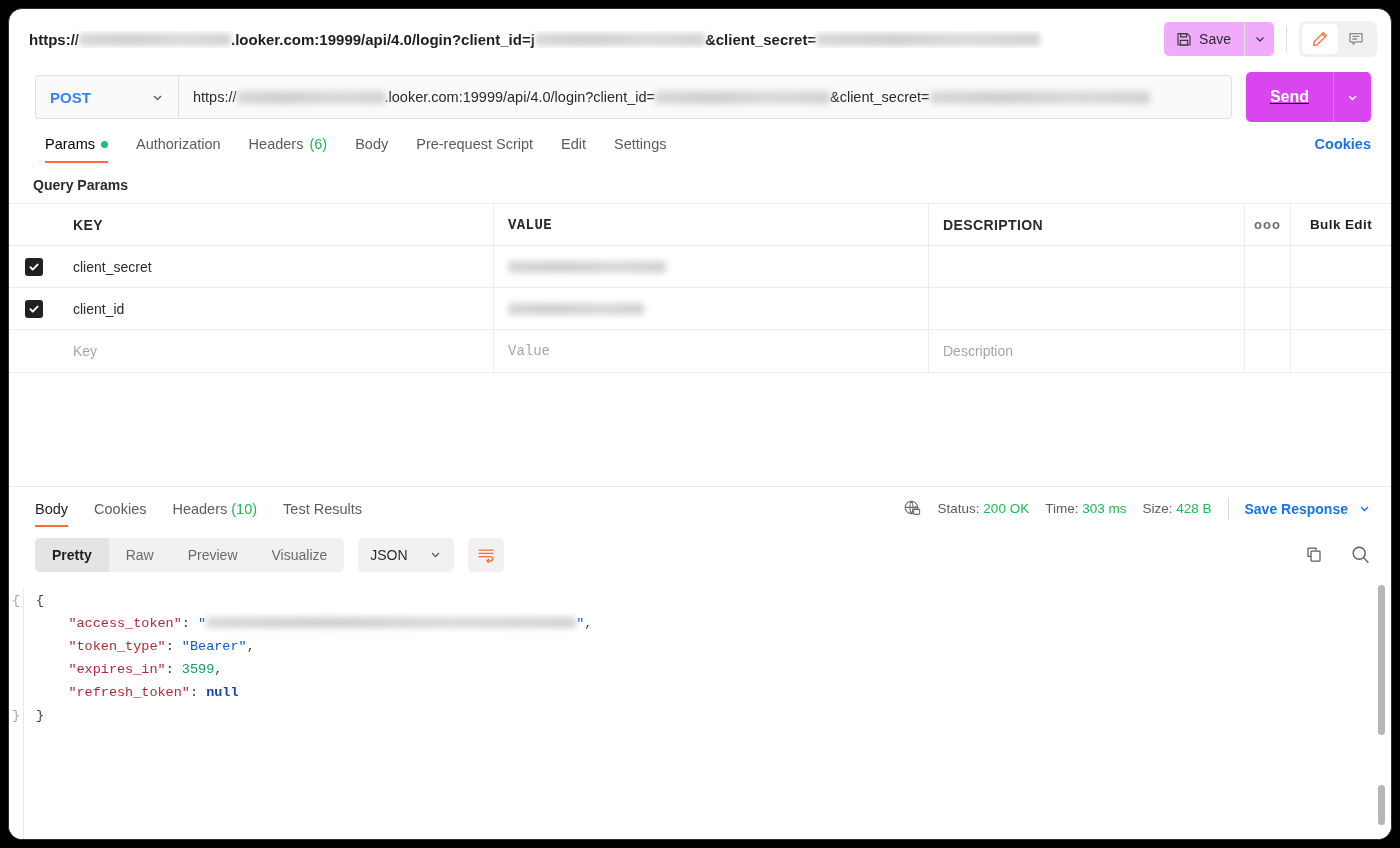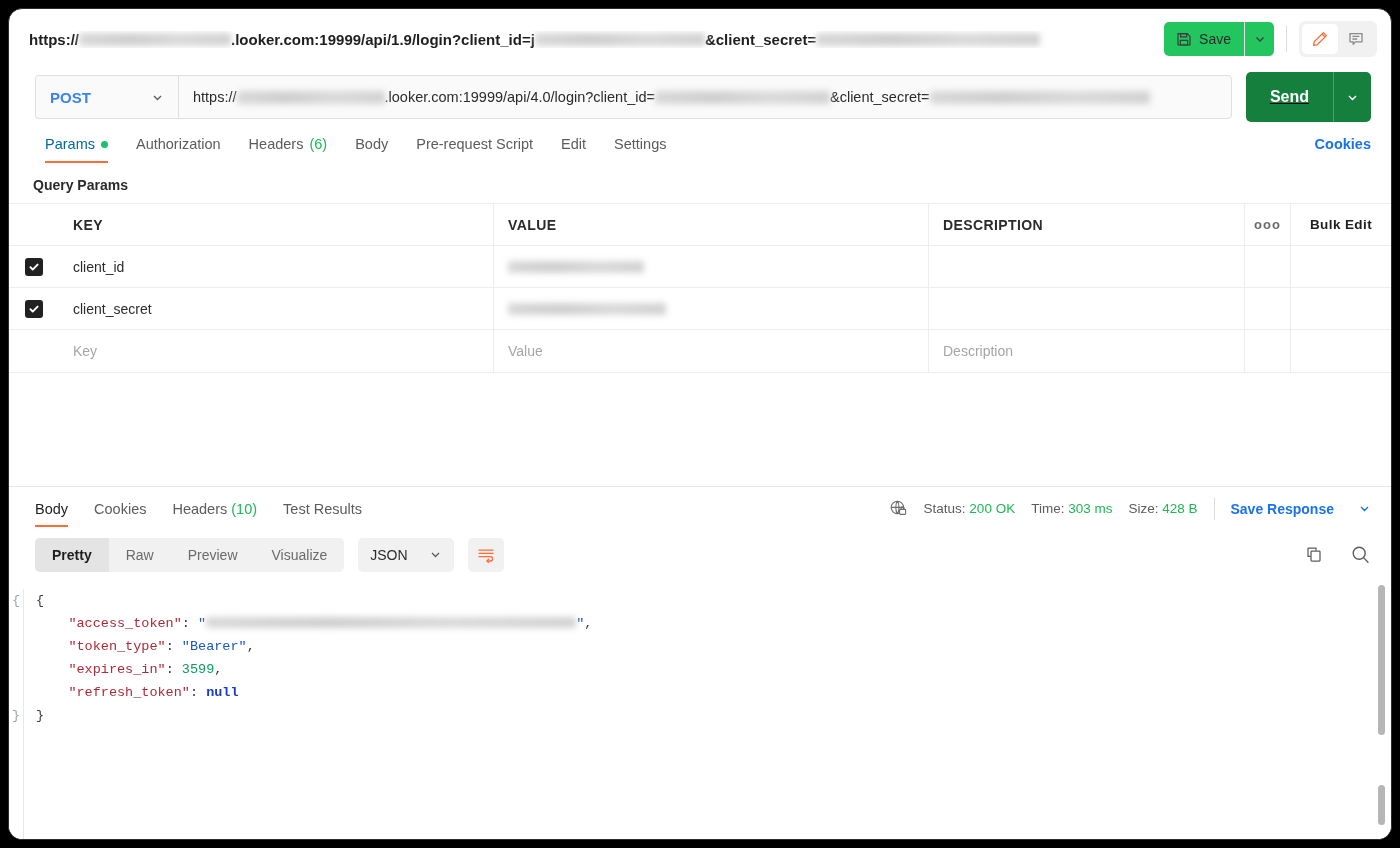--- a/index.html
+++ b/index.html
@@ -46,21 +46,21 @@
     border-radius: 2px;
     filter: blur(3px);
     vertical-align: middle;
     height: 13px;
     color: transparent;
     overflow: hidden;
   }
   .save-group {
     display: flex;
     align-items: center;
-    background: #22c55e;
+    background: #f0abfc;
     border-radius: 5px;
     height: 34px;
     margin-left: 16px;
     flex: 0 0 auto;
   }
   .save-btn {
     display: flex; align-items: center; gap: 7px;
     padding: 0 13px 0 12px;
     height: 34px;
     font-size: 14px;
@@ -121,21 +121,21 @@
     display: flex; align-items: center;
     padding: 0 14px;
     font-size: 14.5px; color: #2b2b2b;
     white-space: nowrap; overflow: hidden;
     min-width: 0;
     cursor: text;
   }
   .send-group {
     display: flex; align-items: center;
     margin-left: 14px;
-    background: #15803d;
+    background: #d946ef;
     border-radius: 5px;
     height: 50px;
     flex: 0 0 auto;
     text-decoration: underline;
   }
   .send-btn {
     padding: 0 24px;
     height: 50px;
     display: flex; align-items: center;
     color: #fff; font-size: 16px; font-weight: bold;
@@ -158,21 +158,21 @@
   }
   .tab {
     font-size: 14.5px;
     color: #5c5c5c;
     margin-right: 28px;
     height: 38px;
     display: flex; align-items: center; gap: 6px;
     cursor: pointer;
     position: relative;
   }
-  .tab.active { color: #0369a1; }
+  .tab.active { color: #000000; }
   .tab.active::after {
     content: "";
     position: absolute;
     left: 0; right: 0; bottom: 0;
     height: 2px; background: #ff6c37;
   }
   .dot-green {
     width: 7px; height: 7px; border-radius: 50%;
     background: #16c172; display: inline-block;
   }
@@ -205,21 +205,21 @@
   .cell {
     display: flex; align-items: center;
     border-right: 1px solid #ededed;
     padding: 0 14px;
     font-size: 14px;
     color: #2b2b2b;
     overflow: hidden;
   }
   .c-check { width: 50px; justify-content: center; padding: 0; border-right: none;}
   .c-key { width: 435px; }
-  .c-val { width: 435px; }
+  .c-val { width: 435px; font-family: Liberation Mono, monospace; }
   .c-desc { flex: 1 1 auto; }
   .c-dots { width: 46px; justify-content: center; color: #6b6b6b; font-size: 13px; letter-spacing: 1px;}
   .c-bulk { width: 100px; justify-content: center; border-right: none; font-size: 13.5px; font-weight: bold; color: #1f1f1f; cursor: pointer;}
   .placeholder { color: #a6a6a6; }
   .chk {
     width: 18px; height: 18px;
     border-radius: 3px;
     background: #212121;
     display: flex; align-items: center; justify-content: center;
     cursor: pointer;
@@ -247,21 +247,21 @@
     content: ""; position: absolute; left: 0; right: 0; bottom: 4px;
     height: 2px; background: #ff6c37;
   }
   .resp-meta {
     margin-left: auto;
     display: flex; align-items: center; gap: 16px;
     font-size: 13.5px; color: #5c5c5c;
   }
   .meta-val { color: #1db954; font-weight: normal; }
   .meta-divider { width: 1px; height: 22px; background: #dcdcdc; }
-  .save-resp { color: #1a73e8; font-weight: bold; font-size: 14px; display: flex; align-items: center; gap: 24px; cursor: pointer;}
+  .save-resp { color: #1a73e8; font-weight: bold; font-size: 14px; display: flex; align-items: center; gap: 10px; cursor: pointer;}
 
   .resp-toolbar {
     display: flex; align-items: center;
     padding: 0 20px 0 26px;
     height: 48px;
     flex: 0 0 auto;
   }
   .seg {
     display: flex; align-items: center;
     background: #f1f1f1;
@@ -356,21 +356,21 @@
 </style>
 </head>
 <body>
 
 <div class="window-frame">
 
   <div class="topbar">
     <div class="topbar-url">
       <span>https://</span>
         <span class="redact" style="width:152px">xxxxxxxxxxxxxxxxxxxx</span>
-        <span>.looker.com:19999/api/1.9/login?client_id=j</span>
+        <span>.looker.com:19999/api/4.0/login?client_id=j</span>
         <span class="redact" style="width:170px">xxxxxxxxxxxxxxxxxxxxxxxxxx</span>
         <span>&amp;client_secret=</span>
         <span class="redact" style="width:224px">xxxxxxxxxxxxxxxxxxxxxxx</span>
     </div>
 
     <div class="save-group">
       <div class="save-btn">
         <span>
           <svg width="16" height="16" viewBox="0 0 16 16" fill="none" stroke="#3a3a3a" stroke-width="1.2">
             <path d="M2 2.6h9.2L14 5.4v8A.6.6 0 0 1 13.4 14H2.6A.6.6 0 0 1 2 13.4V2.6z"></path>
@@ -480,40 +480,40 @@
     </div>
 
     <div class="prow">
       <div class="cell c-check">
         <div class="chk">
           <svg width="12" height="12" viewBox="0 0 12 12" fill="none" stroke="#ffffff" stroke-width="1.9" stroke-linecap="round" stroke-linejoin="round">
               <path d="M2.4 6.2l2.3 2.4L9.6 3.6"></path>
             </svg>
         </div>
       </div>
-      <div class="cell c-key">client_id</div>
+      <div class="cell c-key">client_secret</div>
       <div class="cell c-val">
-        <span class="redact" style="width:136px;height:12px">xxxxxxxxxxxxxxxxxxxxxx</span>
+        <span class="redact" style="width:158px;height:12px">xxxxxxxxxxxxxxxxxxxxxxxxxx</span>
       </div>
       <div class="cell c-desc"></div>
       <div class="cell c-dots"></div>
       <div class="cell c-bulk"></div>
     </div>
 
     <div class="prow">
       <div class="cell c-check">
         <div class="chk">
           <svg width="12" height="12" viewBox="0 0 12 12" fill="none" stroke="#ffffff" stroke-width="1.9" stroke-linecap="round" stroke-linejoin="round">
               <path d="M2.4 6.2l2.3 2.4L9.6 3.6"></path>
             </svg>
         </div>
       </div>
-      <div class="cell c-key">client_secret</div>
+      <div class="cell c-key">client_id</div>
       <div class="cell c-val">
-        <span class="redact" style="width:158px;height:12px">xxxxxxxxxxxxxxxxxxxxxxxxxx</span>
+        <span class="redact" style="width:136px;height:12px">xxxxxxxxxxxxxxxxxxxxxx</span>
       </div>
       <div class="cell c-desc"></div>
       <div class="cell c-dots"></div>
       <div class="cell c-bulk"></div>
     </div>
 
     <div class="prow">
       <div class="cell c-check"></div>
       <div class="cell c-key placeholder">Key</div>
       <div class="cell c-val placeholder">Value</div>

